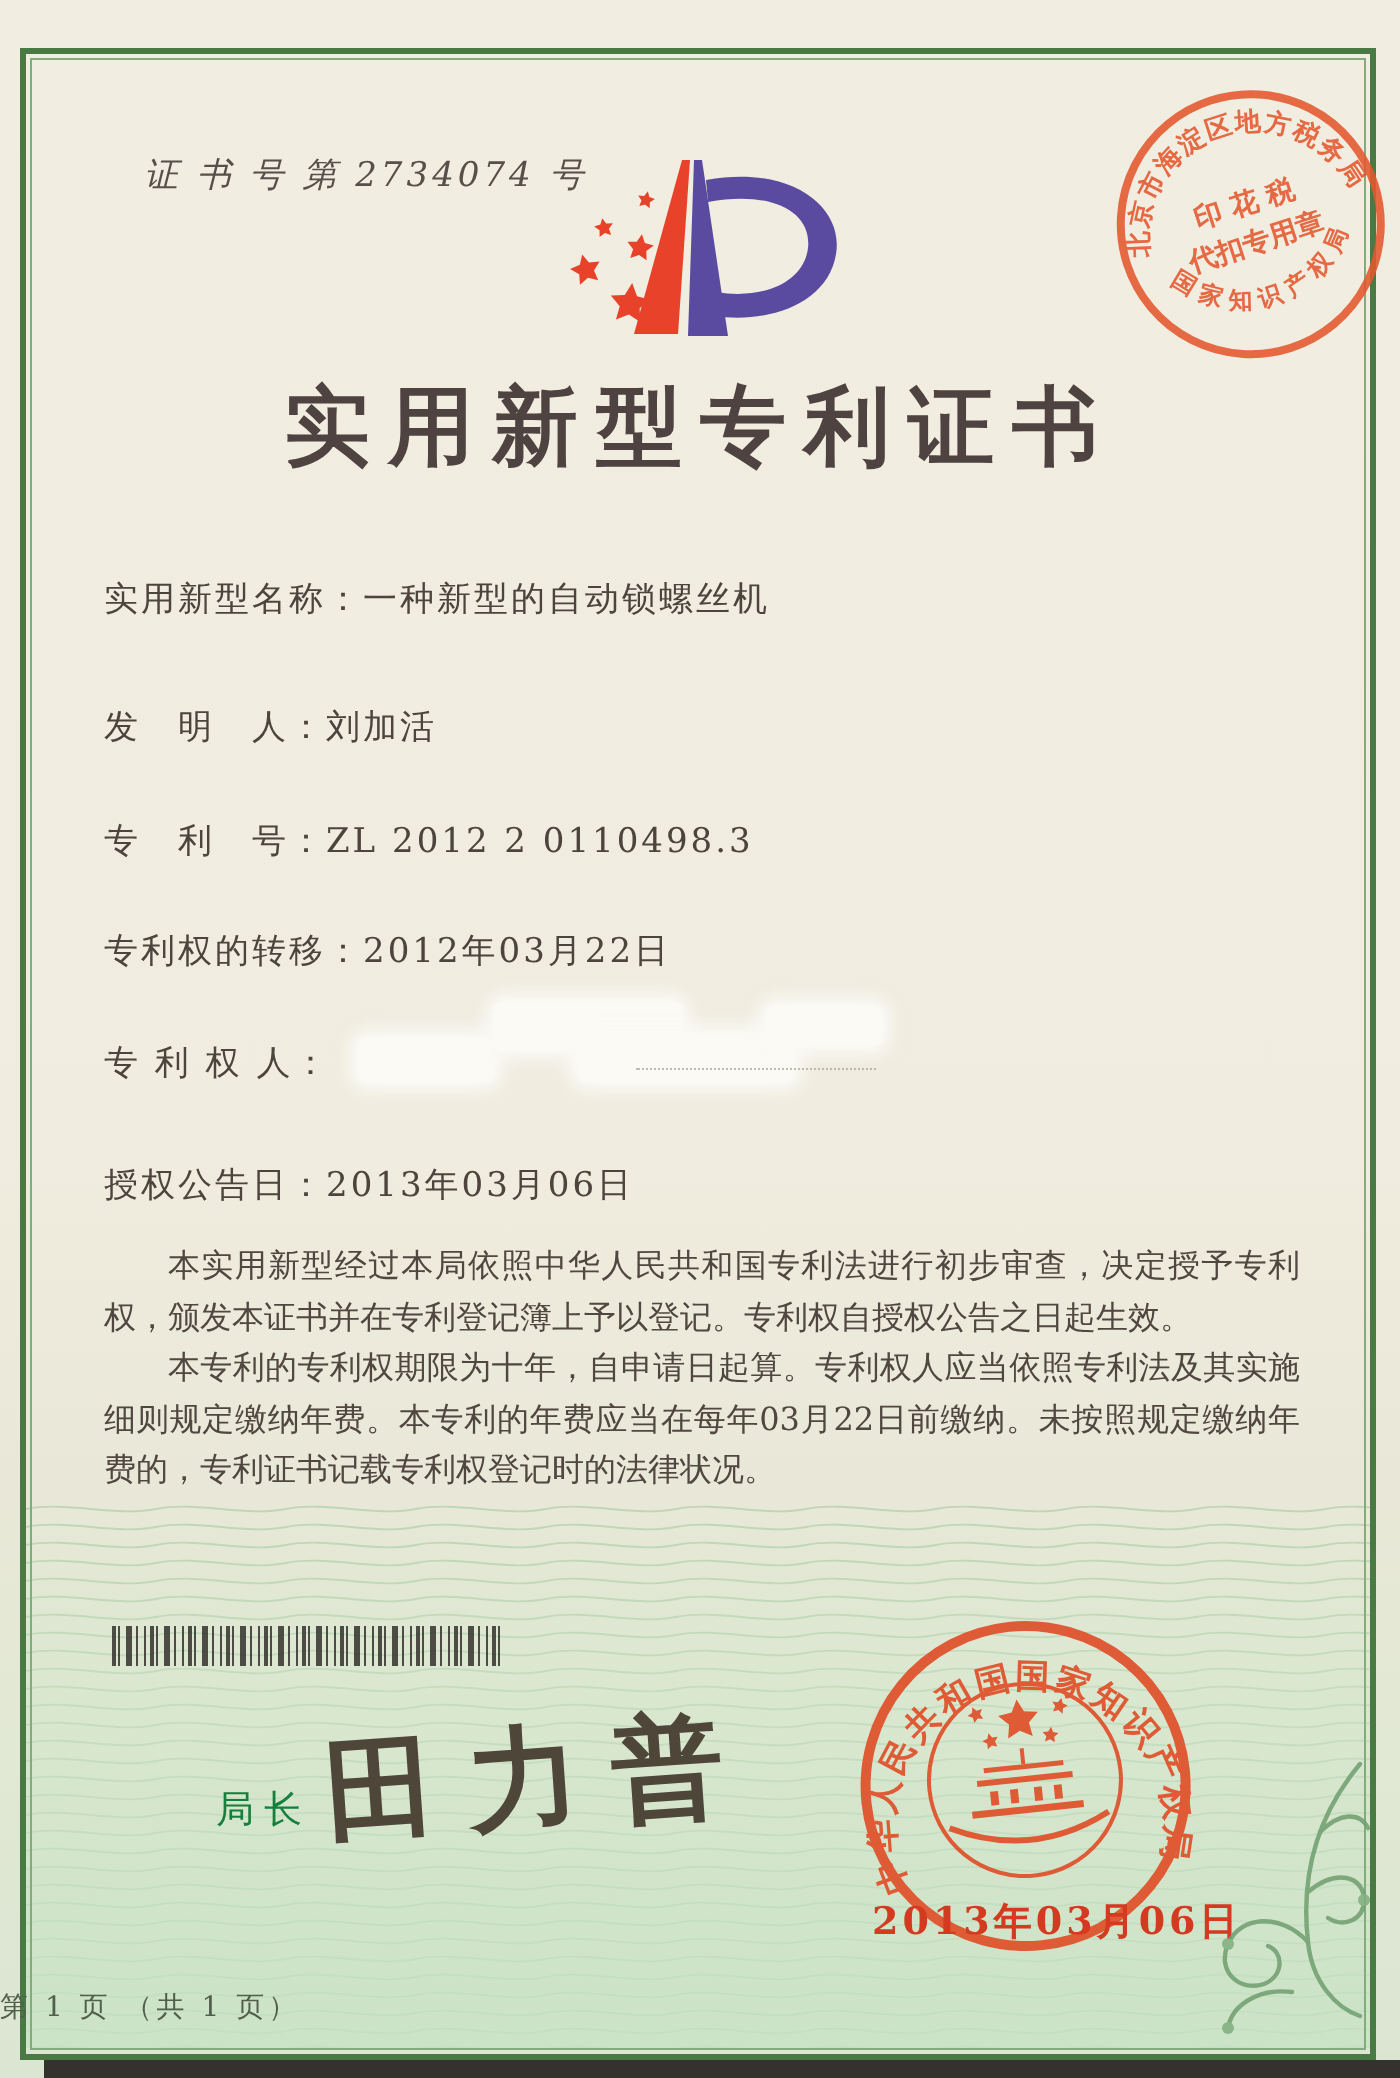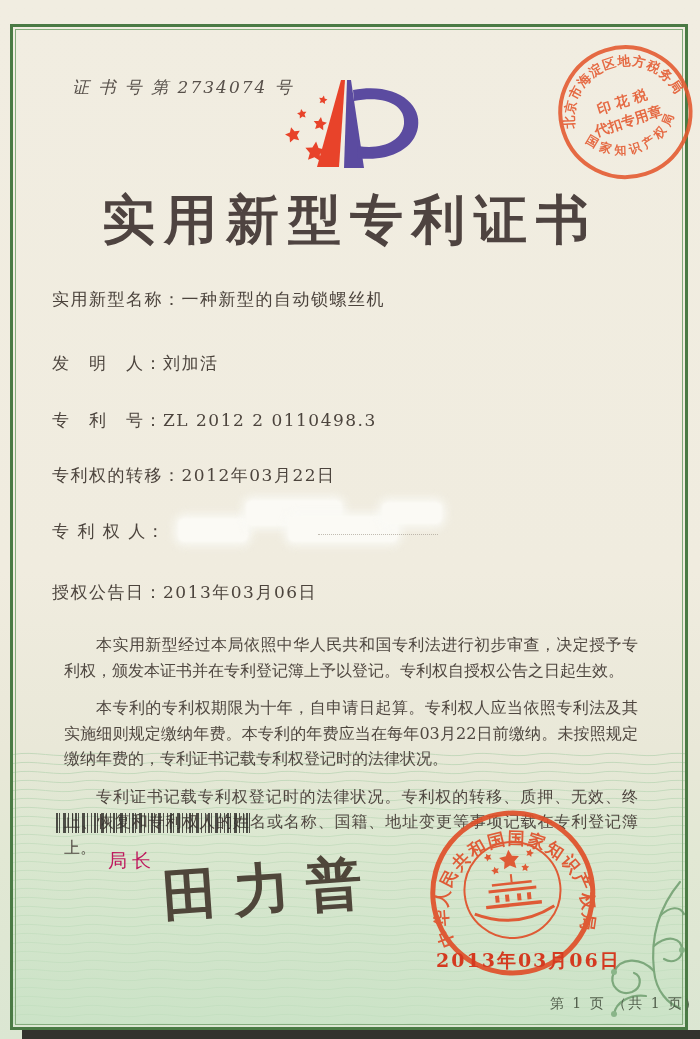--- a/index.html
+++ b/index.html
@@ -14,49 +14,49 @@
   .frame-inner{position:absolute;inset:2px;border:1px solid #83ab7b;}
   .bottom-band{position:absolute;left:22px;right:0;bottom:0;height:9px;background:#34322e;}
 
   
   .wave-zone{position:absolute;left:13px;top:750px;width:672px;height:274px;overflow:hidden;}
   .wave-tint{position:absolute;inset:0;background:linear-gradient(180deg,rgba(213,232,206,0) 0%,rgba(209,230,202,0.45) 35%,rgba(199,226,196,0.8) 100%);}
 
   .cert-number{position:absolute;left:72px;top:76px;font-size:17px;letter-spacing:2px;color:#57504a;font-style:italic;}
   .logo{position:absolute;left:256px;top:72px;}
   .tax-stamp{position:absolute;left:556px;top:42px;transform:rotate(-18deg);opacity:.88;}
-  .title{position:absolute;left:0;top:185px;width:100%;text-align:center;font-size:53px;font-weight:bold;letter-spacing:9px;color:#4e4340;}
+  .title{position:absolute;left:0;top:185px;width:100%;text-align:center;font-size:43px;font-weight:bold;letter-spacing:9px;color:#4e4340;}
 
   .field{position:absolute;left:52px;font-size:17px;letter-spacing:1.5px;color:#4c443d;white-space:nowrap;}
   .f-name{top:288px;text-align:right;} .f-inventor{top:352px;} .f-patno{top:409px;}
   .f-filing{top:464px;} .f-patentee{top:520px;} .f-grant{top:581px;text-align:center;}
 
   .redaction{position:absolute;left:168px;top:506px;width:290px;height:48px;}
   .redaction .rb{position:absolute;background:#fbfaf5;border-radius:6px;filter:blur(1px);box-shadow:0 0 8px 4px rgba(250,250,245,.9);}
   .rb1{left:10px;top:12px;width:70px;height:24px;}
   .rb2{left:78px;top:-6px;width:96px;height:26px;}
   .rb3{left:120px;top:10px;width:110px;height:26px;}
   .rb4{left:214px;top:-4px;width:60px;height:22px;}
   .redaction .trace{position:absolute;left:150px;top:28px;width:120px;border-bottom:1px dotted #a9a296;opacity:.7;}
 
   .body-text{position:absolute;left:52px;top:620px;width:598px;font-size:16px;line-height:25.5px;color:#4f4740;text-align:justify;}
-  .body-text p{margin:12px;text-indent:2em;}
+  .body-text p{margin:0;text-indent:2em;}
 
   .barcode{position:absolute;left:56px;top:813px;width:196px;height:20px;opacity:.85;
     background:repeating-linear-gradient(90deg,#33312d 0 2px,transparent 2px 3px,#33312d 3px 4px,transparent 4px 7px,#33312d 7px 10px,transparent 10px 12px,#33312d 12px 13px,transparent 13px 16px,#33312d 16px 17px,transparent 17px 19px);}
 
-  .director{position:absolute;left:108px;top:848px;font-size:19px;letter-spacing:5px;color:#be185d;}
+  .director{position:absolute;left:108px;top:892px;font-size:19px;letter-spacing:5px;color:#15803d;}
   .signature{position:absolute;left:162px;top:852px;font-size:56px;font-weight:bold;color:#4f463a;letter-spacing:16px;transform:rotate(-4deg);white-space:nowrap;}
 
   .seal{position:absolute;left:428px;top:808px;transform:rotate(-6deg);opacity:.92;}
   .seal-date{position:absolute;left:436px;top:948px;font-size:19px;letter-spacing:2px;color:#d43a20;font-weight:bold;}
 
   .flourish{position:absolute;left:590px;top:876px;opacity:.85;}
 
-  .footer{position:absolute;left:0;top:995px;width:100%;text-align:right;font-size:14px;letter-spacing:2px;color:#525f4c;}
+  .footer{position:absolute;left:0;top:995px;width:100%;text-align:left;font-size:14px;letter-spacing:2px;color:#525f4c;}
 </style>
 </head>
 <body>
 
 <div class="paper"></div>
 
 <div class="wave-zone">
   <svg width="672" height="274" viewBox="0 0 672 274" preserveAspectRatio="none">
     <defs>
       <pattern id="gw" width="130" height="9" patternUnits="userSpaceOnUse">
@@ -133,21 +133,20 @@
   <div class="rb rb4"></div>
   <div class="trace"></div>
 </div>
 <div class="field f-grant">
   <span>授权公告日：</span><span>2013年03月06日</span>
 </div>
 
 <div class="body-text">
   <p>本实用新型经过本局依照中华人民共和国专利法进行初步审查，决定授予专利权，颁发本证书并在专利登记簿上予以登记。专利权自授权公告之日起生效。</p>
   <p>本专利的专利权期限为十年，自申请日起算。专利权人应当依照专利法及其实施细则规定缴纳年费。本专利的年费应当在每年03月22日前缴纳。未按照规定缴纳年费的，专利证书记载专利权登记时的法律状况。</p>
-  <p>专利证书记载专利权登记时的法律状况。专利权的转移、质押、无效、终止、恢复和专利权人的姓名或名称、国籍、地址变更等事项记载在专利登记簿上。</p>
 </div>
 
 <div class="barcode"></div>
 
 <div class="director">局长</div>
 <div class="signature">田力普</div>
 
 <div class="seal">
   <svg width="170" height="170" viewBox="0 0 170 170">
     <defs>

